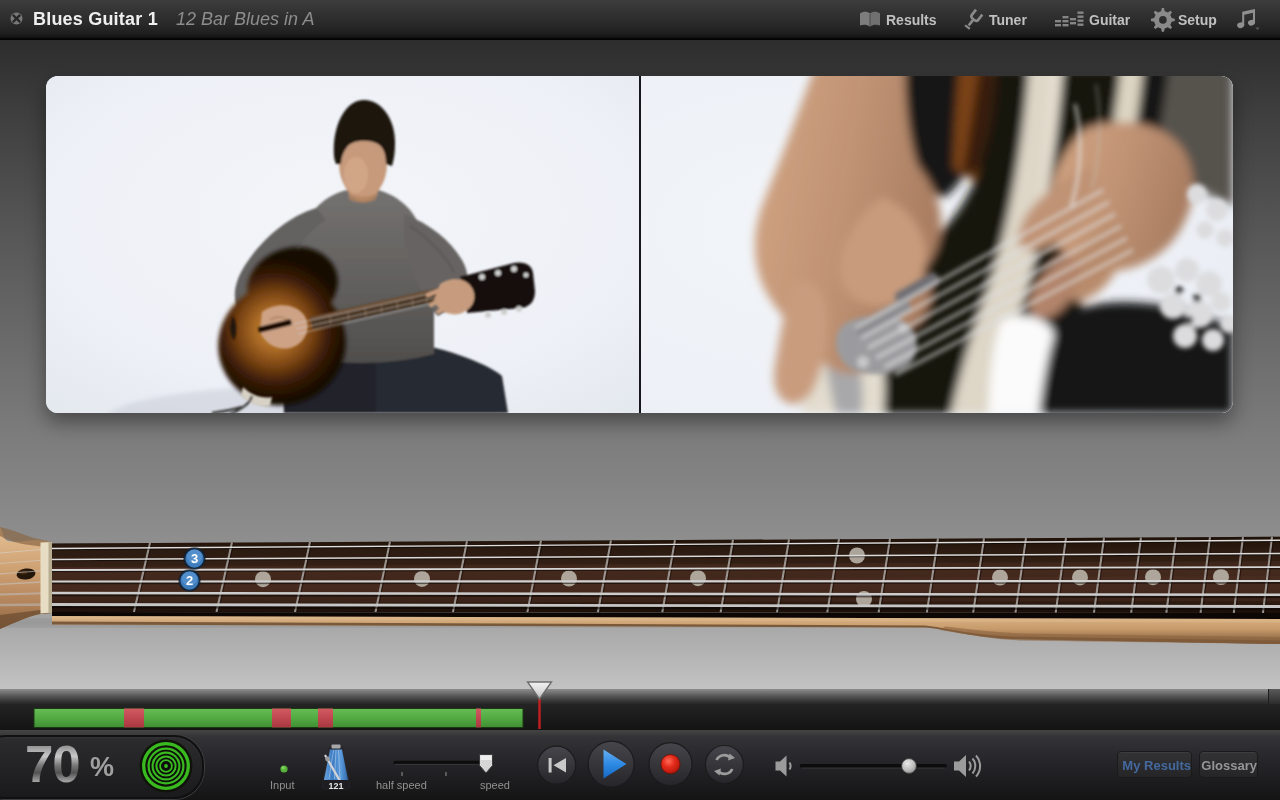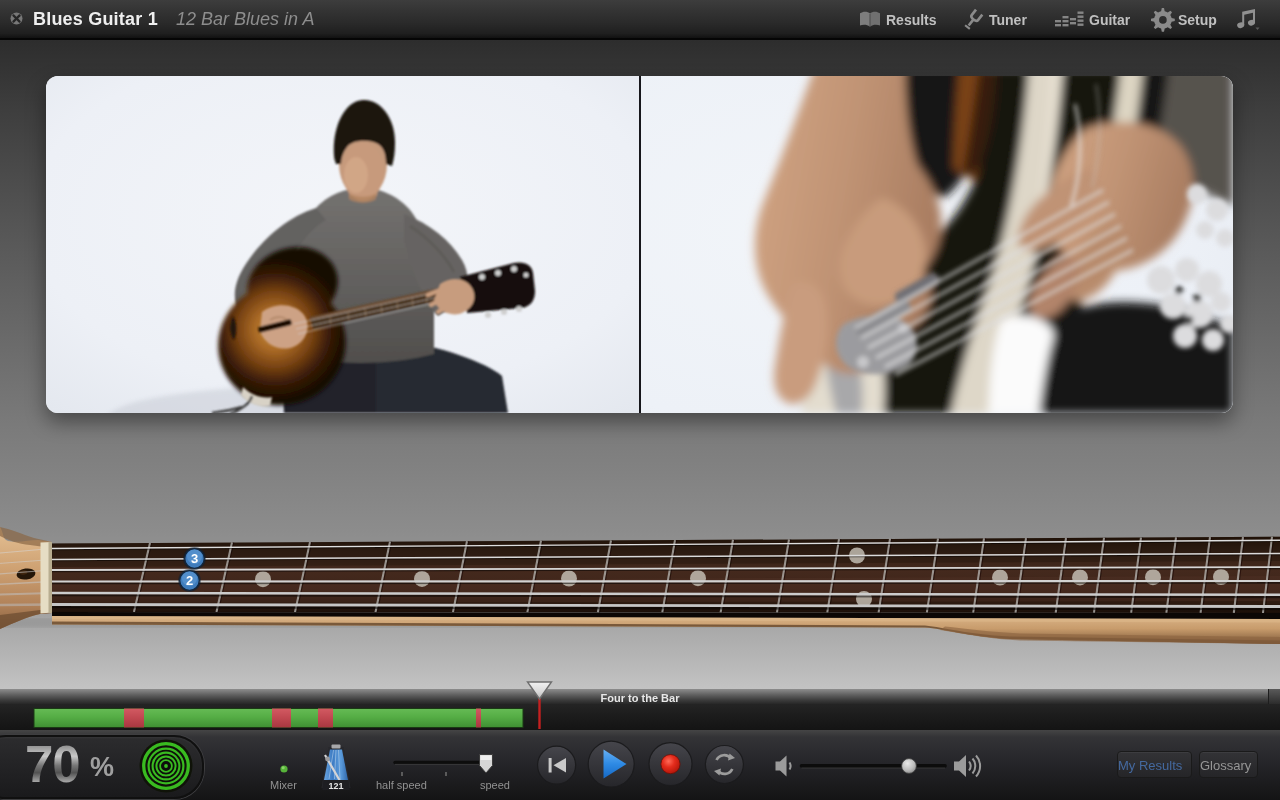--- a/index.html
+++ b/index.html
@@ -34,21 +34,21 @@
   #pctpanel{position:absolute;left:-24px;top:735px;width:224px;height:60px;border-radius:30px;
       background:linear-gradient(180deg,#2c2c2e,#1a1a1c);border:2px solid #101010;
       box-shadow:0 0 0 1px #3e3e40, inset 0 1px 2px rgba(255,255,255,0.05);}
   #pct90{position:absolute;left:25px;top:744px;font-size:51px;line-height:41px;font-weight:bold;letter-spacing:-1px;
       background:linear-gradient(180deg,#8a8a8a 0%,#c9c9c9 30%,#787878 52%,#525252 70%,#c2c2c2 100%);
       -webkit-background-clip:text;background-clip:text;color:transparent;}
   #pctsign{position:absolute;left:90px;top:752px;font-size:27px;font-weight:bold;color:#9f9f9f;}
   .lbl{position:absolute;font-size:11px;color:#919191;}
   .btnr{position:absolute;border-radius:4px;background:linear-gradient(180deg,#333336,#252528);
       border:1px solid #1a1a1a;box-shadow:inset 0 1px 0 rgba(255,255,255,0.05);
-      font-size:13px;text-align:left;box-sizing:border-box;}
+      font-size:13px;text-align:right;box-sizing:border-box;font-weight:bold;}
 </style>
 </head>
 <body>
 <div id="stage">
   <div id="bg"></div>
   <div id="topbar">
     <svg width="13" height="13" style="position:absolute;left:10px;top:12px" viewBox="0 0 13 13">
       <circle cx="6.5" cy="6.5" r="6" fill="#787878"></circle>
       <g stroke="#262626" stroke-width="2.2" stroke-linecap="round">
         <line x1="3.4" y1="3.4" x2="9.6" y2="9.6"></line>
@@ -447,21 +447,20 @@
       <text x="194.5" y="48.3" font-size="13" font-weight="bold" fill="#ffffff" text-anchor="middle" font-family="Liberation Sans,sans-serif">3</text>
       <circle cx="189.5" cy="65.5" r="11.4" fill="#0e1f33" opacity="0.5"></circle>
       <circle cx="189.5" cy="65.5" r="9.8" fill="#3f7cbc"></circle>
       <circle cx="189.5" cy="63.5" r="7.6" fill="#5490cc" opacity="0.9"></circle>
       <circle cx="189.5" cy="65.5" r="9.8" fill="none" stroke="#12263d" stroke-width="1.3"></circle>
       <text x="189.5" y="70.3" font-size="13" font-weight="bold" fill="#ffffff" text-anchor="middle" font-family="Liberation Sans,sans-serif">2</text>
     </g>
   </svg>
   <div id="strip"></div>
   <div id="timeline"></div>
-  <div id="fourbar">Four to the Bar</div>
   <div style="position:absolute;left:1268px;top:689px;width:12px;height:15px;background:linear-gradient(180deg,#5a5a5a,#2c2c2c);border-left:1px solid #1e1e1e;"></div>
   <div id="controls"></div>
 
   <svg style="position:absolute;left:0;top:704px" width="1280" height="26" viewBox="0 0 1280 26">
     <defs>
       <linearGradient id="ggrad" x1="0" y1="0" x2="0" y2="1">
         <stop offset="0%" stop-color="#66bb55"></stop>
           <stop offset="45%" stop-color="#55ad45"></stop>
           <stop offset="100%" stop-color="#3f8f33"></stop>
       </linearGradient>
@@ -508,21 +507,21 @@
       <circle cx="31" cy="31" r="9.6" stroke-width="2"></circle>
       <circle cx="31" cy="31" r="5.9" stroke-width="1.8"></circle>
     </g>
     <circle cx="31" cy="31" r="1.9" fill="#39bb20"></circle>
   </svg>
 
   <svg style="position:absolute;left:279px;top:764px" width="10" height="10" viewBox="0 0 10 10">
     <circle cx="5" cy="5" r="3.6" fill="#57b33a"></circle>
     <circle cx="4.2" cy="3.8" r="1.5" fill="#8fd86e" opacity="0.9"></circle>
   </svg>
-  <span class="lbl" style="left:270px;top:779px">Mixer</span>
+  <span class="lbl" style="left:270px;top:779px">Input</span>
 
   <svg style="position:absolute;left:314px;top:743px" width="46" height="50" viewBox="0 0 46 50">
     <defs>
         <linearGradient id="metb" x1="0" y1="0" x2="1" y2="0">
       <stop offset="0%" stop-color="#6aa6e2"></stop>
           <stop offset="35%" stop-color="#3c7ac2"></stop>
           <stop offset="70%" stop-color="#5c9cdc"></stop>
           <stop offset="100%" stop-color="#2e66aa"></stop>
     </linearGradient>
       </defs>

